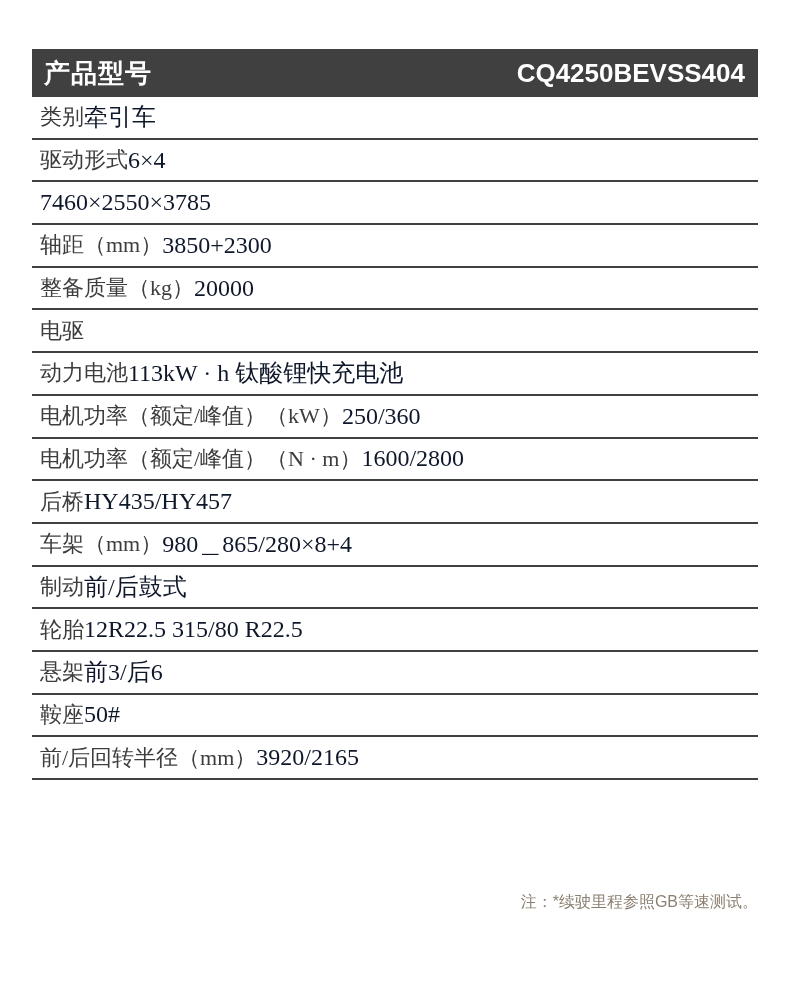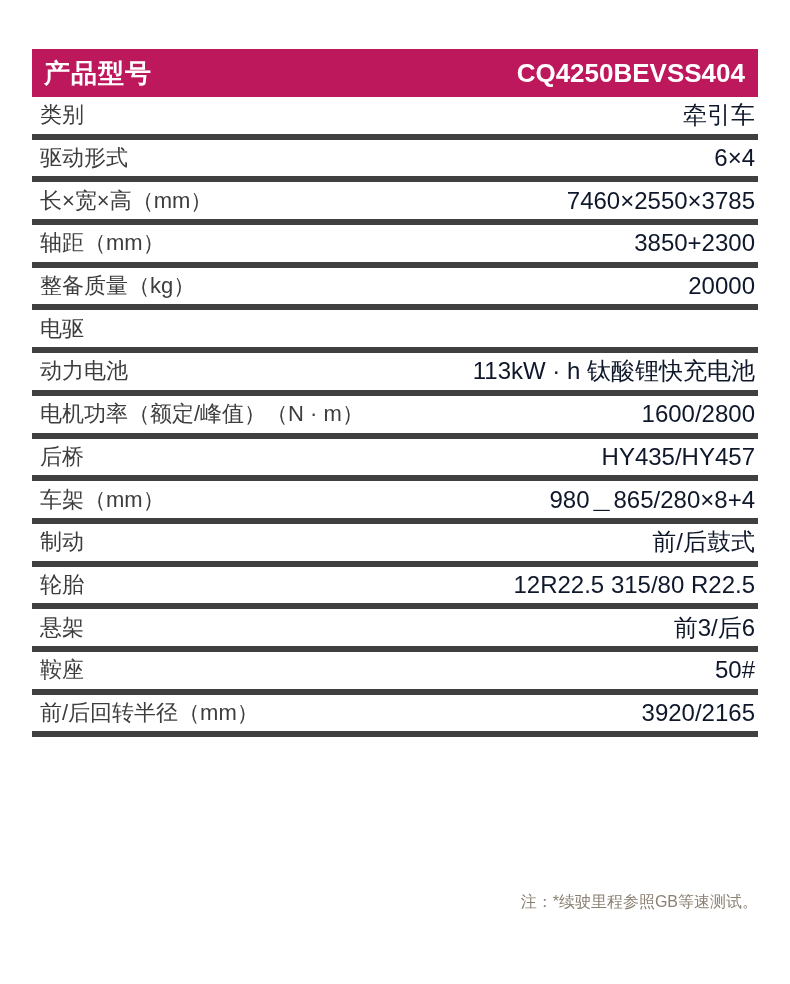--- a/index.html
+++ b/index.html
@@ -15,41 +15,41 @@
     background: #ffffff;
     overflow: hidden;
   }
   .spec-table {
     position: absolute;
     left: 32px;
     top: 49px;
     width: 726px;
   }
   .spec-header {
-    background: #be185d;
+    background: #404040;
     height: 48px;
     box-sizing: border-box;
     display: flex;
     align-items: center;
     justify-content: space-between;
     padding: 0 13px 0 12px;
     color: #ffffff;
     font-weight: bold;
     font-size: 26px;
   }
   .spec-header .hdr-label { letter-spacing: 1px; }
   .spec-row {
     height: 42.69px;
     box-sizing: border-box;
-    border-bottom: 6px solid #404040;
+    border-bottom: 2px solid #404040;
     display: flex;
     align-items: center;
-    justify-content: space-between;
     padding: 0 3px 0 8px;
     color: #3d3d3d;
+    font-family: Liberation Serif, serif;
   }
   .spec-row .lbl {
     font-size: 22px;
     white-space: nowrap;
     color: #3d3d3d;
   }
   .spec-row .val {
     font-size: 24px;
     white-space: nowrap;
     text-align: right;
@@ -81,21 +81,20 @@
       <span class="lbl">类别</span>
       <span class="val">牵引车</span>
     </div>
 
     <div class="spec-row">
       <span class="lbl">驱动形式</span>
       <span class="val">6×4</span>
     </div>
 
     <div class="spec-row">
-      <span class="lbl">长×宽×高（mm）</span>
       <span class="val">7460×2550×3785</span>
     </div>
 
     <div class="spec-row">
       <span class="lbl">轴距（mm）</span>
       <span class="val">3850+2300</span>
     </div>
 
     <div class="spec-row">
       <span class="lbl">整备质量（kg）</span>
@@ -104,20 +103,24 @@
 
     <div class="spec-row">
       <span class="lbl">电驱</span>
     </div>
 
     <div class="spec-row">
       <span class="lbl">动力电池</span>
       <span class="val">113kW · h  钛酸锂快充电池</span>
     </div>
 
+    <div class="spec-row">
+      <span class="lbl">电机功率（额定/峰值）（kW）</span>
+      <span class="val">250/360</span>
+    </div>
 
     <div class="spec-row">
       <span class="lbl">电机功率（额定/峰值）（N · m）</span>
       <span class="val">1600/2800</span>
     </div>
 
     <div class="spec-row">
       <span class="lbl">后桥</span>
       <span class="val">HY435/HY457</span>
     </div>

